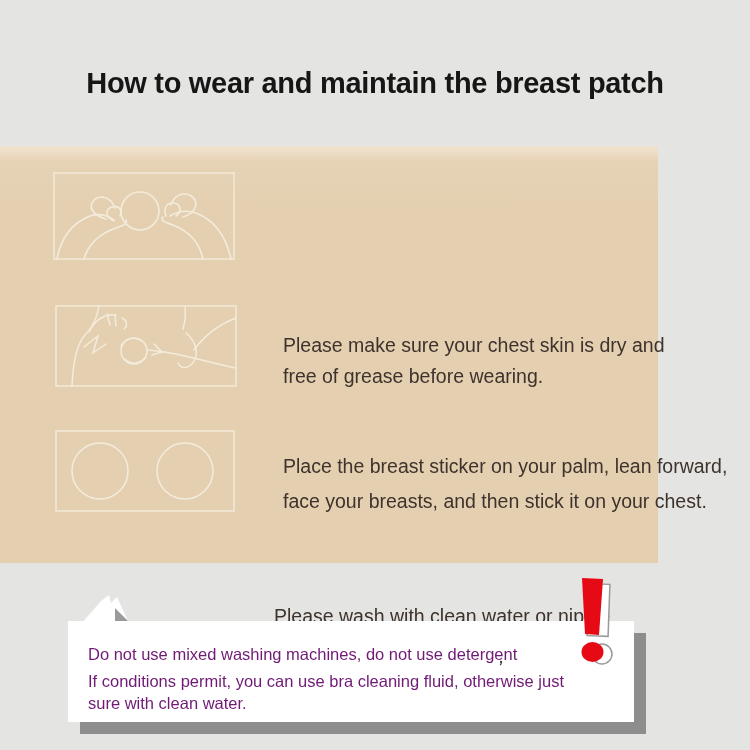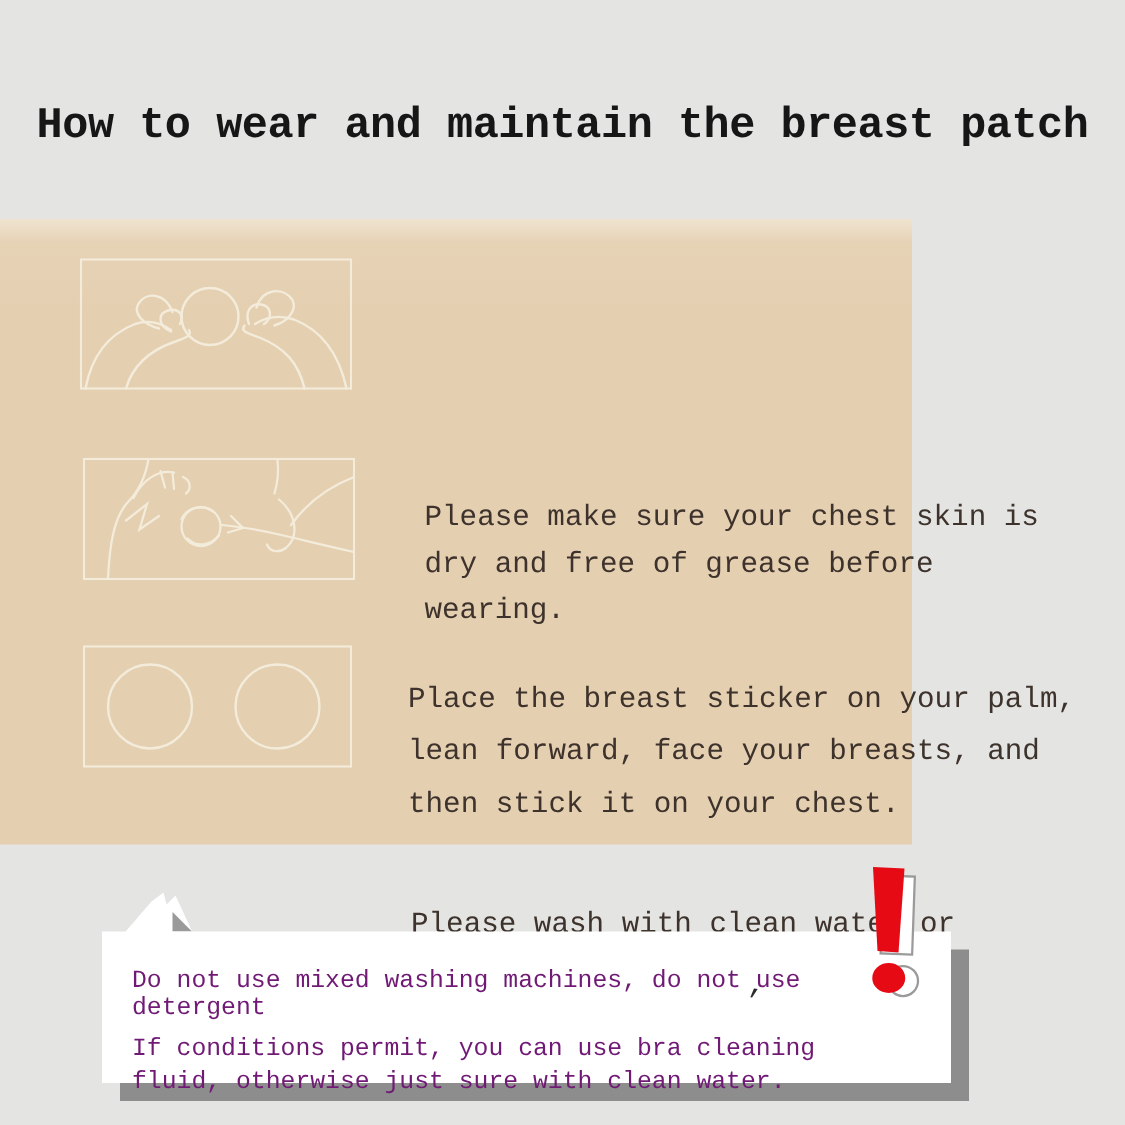--- a/index.html
+++ b/index.html
@@ -1,44 +1,44 @@
 <!DOCTYPE html>
 <html><head>
 <meta charset="utf-8">
 <style>
   html,body{margin:0;padding:0;}
   .page{
     position:relative;
     width:750px;height:750px;
     background:#e4e4e2;
-    font-family:Liberation Mono, monospace;
+    font-family:Liberation Sans, sans-serif;
     overflow:hidden;
   }
   .page-title{
     position:absolute;
     left:0;top:67px;width:750px;
     text-align:center;
     font-size:29px;
     font-weight:bold;
     letter-spacing:-0.3px;
     color:#161616;
   }
   .steps-section{
     position:absolute;
-    left:0;top:146px;width:608px;height:417px;
+    left:0;top:146px;width:658px;height:417px;
     background:linear-gradient(180deg,#f0e4d0 0px,#e6d2b5 16px,#e4cfb1 60px,#e4cfb1 100%);
   }
   .illus{position:absolute;}
   .step-text{
     position:absolute;
     color:#3e332c;
     font-size:19.5px;
   }
   .step-text.t1{left:283px;top:184px;width:420px;line-height:31px;}
-  .step-text.t2{left:272px;top:303px;width:452px;line-height:35px;}
+  .step-text.t2{left:283px;top:303px;width:452px;line-height:35px;}
   .step-text.t3{left:274px;top:450px;width:388px;line-height:41px;}
 
   .warn-shadow{
     position:absolute;
     left:80px;top:633px;width:566px;height:101px;
     background:#8d8d8d;
   }
   .warn-box{
     position:absolute;
     left:68px;top:621px;width:566px;height:101px;

